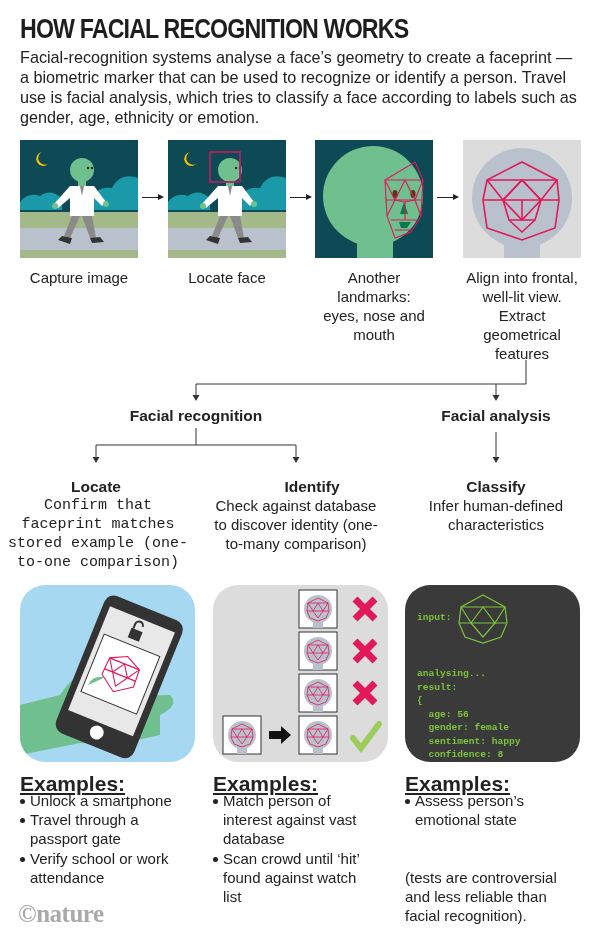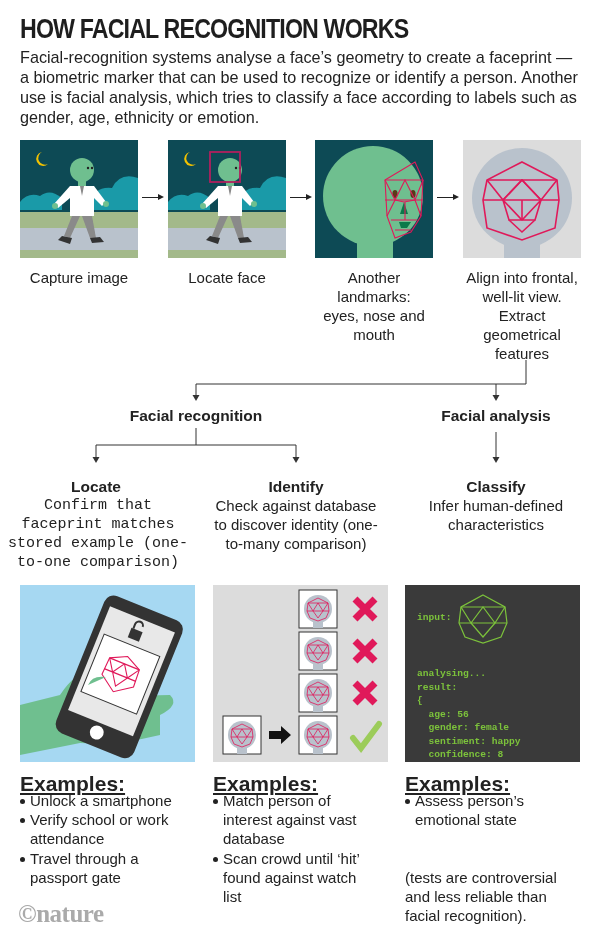--- a/index.html
+++ b/index.html
@@ -9,34 +9,34 @@
   .intro{left:20px;top:47px;width:565px;font-size:16.2px;line-height:20px;color:#222;}
   .panel{position:absolute;top:140px;width:118px;height:118px;overflow:hidden;}
   .panel svg{display:block;width:118px;height:118px;}
   .cap{position:absolute;text-align:center;font-size:15px;line-height:19px;color:#222;}
   .flow-arrow{position:absolute;top:197px;height:1px;background:#222;}
   .flow-arrow::after{content:"";position:absolute;right:-2px;top:-3px;border-left:6px solid #222;border-top:3.5px solid transparent;border-bottom:3.5px solid transparent;}
   .tree{position:absolute;left:0;top:355px;width:600px;height:120px;}
   .h1{position:absolute;font-weight:bold;font-size:15.5px;text-align:center;white-space:nowrap;}
   .h2{position:absolute;font-weight:bold;font-size:15.5px;text-align:center;}
   .desc{position:absolute;text-align:center;font-size:15px;line-height:19px;}
-  .ex-panel{position:absolute;top:585px;width:175px;height:177px;overflow:hidden;}
+  .ex-panel{position:absolute;top:585px;width:175px;height:177px;overflow:hidden;border-radius:25px;}
   .ex-title{position:absolute;font-weight:bold;font-size:21px;text-decoration:underline;}
   .ex-list{position:absolute;margin:0;padding:0;list-style:none;font-size:15px;line-height:19.2px;}
   .ex-list li{position:relative;padding-left:10px;}
   .ex-list li::before{content:"";position:absolute;left:0;top:8px;width:5px;height:5px;border-radius:50%;background:#222;}
   .ex-note{position:absolute;font-size:15px;line-height:19.2px;}
   .code{position:absolute;font-family:"Liberation Mono",monospace;font-size:9.6px;line-height:13.5px;color:#7cc23b;font-weight:bold;white-space:pre;}
   .logo{left:18px;top:900px;font-family:"Liberation Serif",serif;font-weight:bold;font-size:25px;color:#aaa;letter-spacing:-0.5px;}
 </style>
 </head>
 <body>
 
 <div class="abs title">HOW FACIAL RECOGNITION WORKS</div>
-<div class="abs intro">Facial-recognition systems analyse a face’s geometry to create a faceprint — a biometric marker that can be used to recognize or identify a person. Another use is facial analysis, which tries to classify a face according to labels such as gender, age, ethnicity or emotion.</div>
+<div class="abs intro">Facial-recognition systems analyse a face’s geometry to create a faceprint — a biometric marker that can be used to recognize or identify a person. Travel use is facial analysis, which tries to classify a face according to labels such as gender, age, ethnicity or emotion.</div>
 
 <div class="panel" style="left:20px;">
   <svg viewBox="0 0 118 118">
     <rect width="118" height="118" fill="#0d4a55"></rect>
     <path d="M0 62 Q8 52 20 56 Q30 48 42 58 L42 70 L0 70Z" fill="#1a9aa8"></path>
     <path d="M70 64 Q74 46 92 48 Q100 32 118 38 L118 70 L70 70Z" fill="#1a9aa8"></path>
     <rect y="70" width="118" height="30" fill="#0d4a55"></rect>
     <rect y="72" width="118" height="16" fill="#a3b98a"></rect>
     <rect y="88" width="118" height="22" fill="#b9c2cc"></rect>
     <rect y="110" width="118" height="8" fill="#a3b98a"></rect>
@@ -142,21 +142,21 @@
     <path d="M292.5 102 L299.5 102 L296 108Z"></path>
     <path d="M492.5 102 L499.5 102 L496 108Z"></path>
   </g>
 </svg>
 
 <div class="h1" style="left:96px;top:407px;width:200px;">Facial recognition</div>
 <div class="h1" style="left:406px;top:407px;width:180px;">Facial analysis</div>
 
 <div class="h2" style="left:6px;top:478px;width:180px;">Locate</div>
 <div class="desc" style="left:6px;top:496px;width:184px;font-family:Liberation Mono, monospace;">Confirm that faceprint matches stored example (one-to-one comparison)</div>
-<div class="h2" style="left:206px;top:478px;width:180px;">Identify</div>
+<div class="h2" style="left:222px;top:478px;width:180px;">Identify</div>
 <div class="desc" style="left:210px;top:496px;width:172px;">Check against database to discover identity (one-to-many comparison)</div>
 <div class="h2" style="left:406px;top:478px;width:180px;">Classify</div>
 <div class="desc" style="left:406px;top:496px;width:180px;">Infer human-defined characteristics</div>
 
 <div class="ex-panel" style="left:20px;">
   <svg viewBox="0 0 175 177" width="175" height="177">
     <rect width="175" height="177" fill="#a6d8f2"></rect>
     <path d="M0 120 L40 110 Q60 80 80 88 L90 92 L86 104 L60 112 L150 110 Q160 120 140 130 L140 150 Q100 160 60 158 L0 170Z" fill="#6fbf8f"></path>
     <g transform="rotate(22 100 90)">
       <rect x="58" y="18" width="84" height="148" rx="10" fill="#333"></rect>
@@ -231,22 +231,22 @@
   age: 56
   gender: female
   sentiment: happy
   confidence: 8
 }</div>
 </div>
 
 <div class="ex-title" style="left:20px;top:772px;">Examples:</div>
 <ul class="ex-list" style="left:20px;top:791px;width:180px;">
     <li>Unlock a smartphone</li>
+    <li>Travel through a passport gate</li>
     <li>Verify school or work attendance</li>
-    <li>Travel through a passport gate</li>
   </ul>
 
 <div class="ex-title" style="left:213px;top:772px;">Examples:</div>
 <ul class="ex-list" style="left:213px;top:791px;width:150px;">
     <li>Match person of interest against vast database</li>
     <li>Scan crowd until ‘hit’ found against watch list</li>
   </ul>
 
 <div class="ex-title" style="left:405px;top:772px;">Examples:</div>
 <ul class="ex-list" style="left:405px;top:791px;width:140px;">

